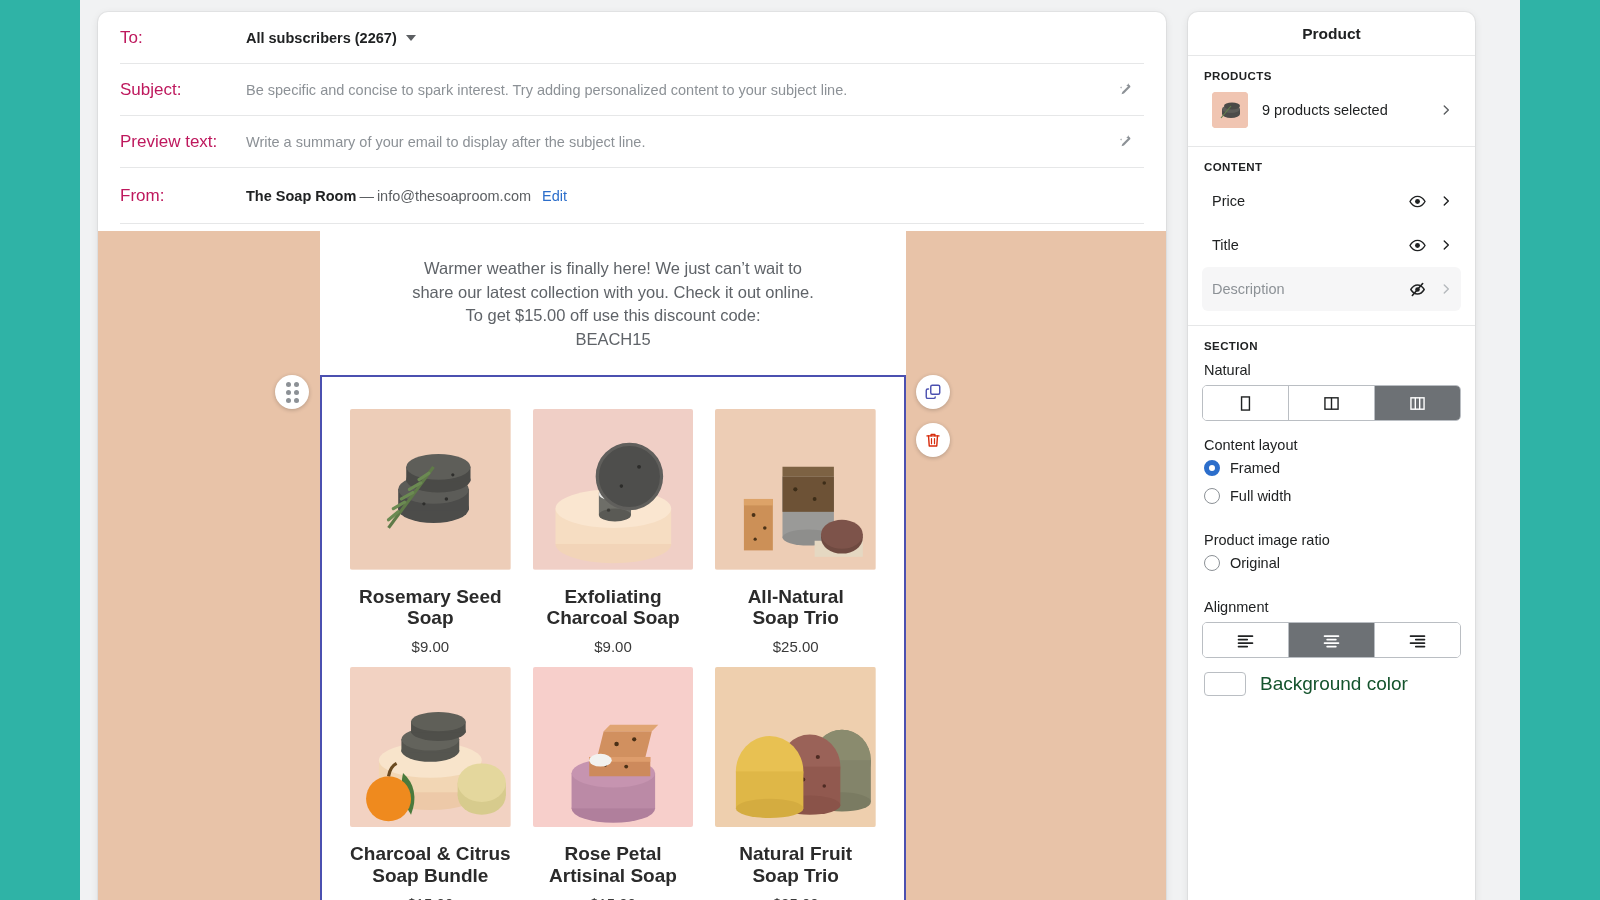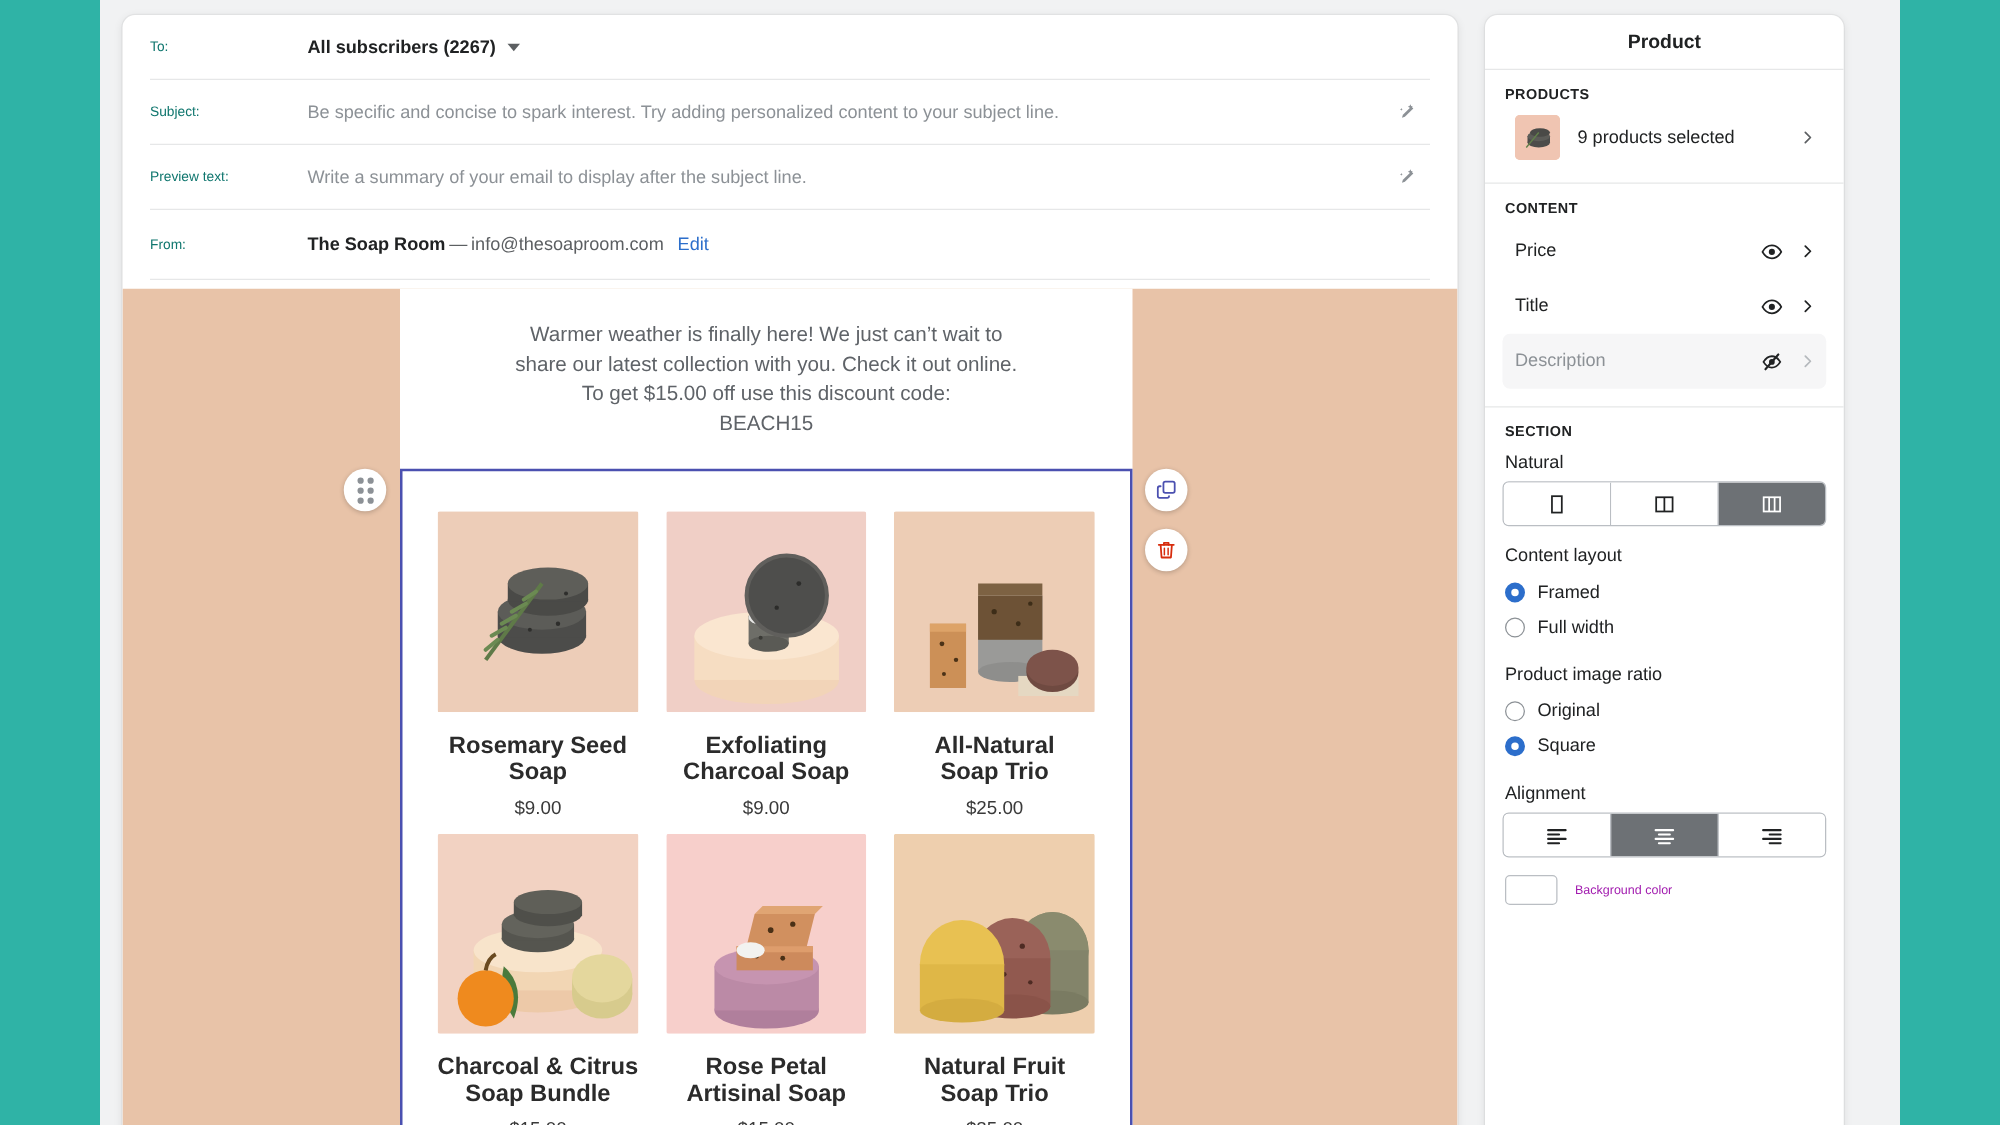--- a/index.html
+++ b/index.html
@@ -35,21 +35,21 @@
   .hdr-rows { padding: 0 22px; }
   .hdr-row {
     display: flex; align-items: center;
     min-height: 52px;
     border-bottom: 1px solid #e6e7e8;
     position: relative;
   }
   .hdr-row.last { border-bottom: 1px solid #e6e7e8; min-height: 56px; }
   .hdr-label {
     width: 126px; flex: none;
-    font-size: 11px; color: #0f766e;
+    font-size: 17px; color: #be185d;
   }
   .hdr-value { font-size: 14.5px; color: #202223; display:flex; align-items:center; }
   .hdr-placeholder { font-size: 14.5px; color: #8c9196; }
   .to-value { font-weight: 700; font-size: 14.5px; color: #202223; }
   .caret {
     display:inline-block; margin-left: 9px;
     width: 0; height: 0;
     border-left: 5px solid transparent;
     border-right: 5px solid transparent;
     border-top: 6px solid #5c5f62;
@@ -186,36 +186,36 @@
   }
   .seg > div {
     flex: 1; height: 34px;
     display: flex; align-items: center; justify-content: center;
     background: #ffffff; cursor: pointer;
     border-right: 1px solid #babec3;
   }
   .seg > div:last-child { border-right: none; }
   .seg > div.on { background: #6d7175; }
 
-  .radio-row { display: flex; align-items: center; height: 28px; cursor: pointer; padding-left: 2px; }
+  .radio-row { display: flex; height: 28px; cursor: pointer; padding-left: 2px; }
   .radio {
     width: 16px; height: 16px; border-radius: 50%;
     border: 1.5px solid #8c9196; background: #fff;
     margin-right: 10px; flex: none; position: relative;
   }
   .radio.on { border: 5px solid #2c6ecb; background: #fff; }
   .radio-label { font-size: 14.5px; color: #202223; }
 
   .swatch-row { display: flex; align-items: center; padding: 6px 2px; }
   .swatch {
     width: 42px; height: 24px; border-radius: 4px;
     border: 1px solid #babec3; background: #ffffff;
     margin-right: 14px; cursor: pointer; flex: none;
   }
-  .swatch-label { font-size: 10px; color: #a21caf; }
+  .swatch-label { font-size: 19px; color: #14532d; }
   .spacer-12 { height: 12px; }
   .spacer-8 { height: 8px; }
 </style>
 </head>
 <body style="background: rgb(47, 179, 166);">
 
 <div class="app-shell">
 
   <div class="editor-card">
 
@@ -576,24 +576,20 @@
         <span class="radio"></span>
         <span class="radio-label">Full width</span>
       </div>
 
       <div class="spacer-12"></div>
       <div class="field-label">Product image ratio</div>
       <div class="radio-row">
         <span class="radio"></span>
         <span class="radio-label">Original</span>
       </div>
-      <div class="radio-row">
-        <span class="radio on"></span>
-        <span class="radio-label">Square</span>
-      </div>
 
       <div class="spacer-12"></div>
       <div class="field-label">Alignment</div>
       <div class="seg">
         <div>
           <svg width="21" height="21" viewBox="0 0 24 24" stroke="#202223" stroke-width="1.9" stroke-linecap="round">
               <path d="M4 7 h16 M4 11 h10 M4 15 h16 M4 19 h10"></path>
             </svg>
         </div>
         <div class="on">

